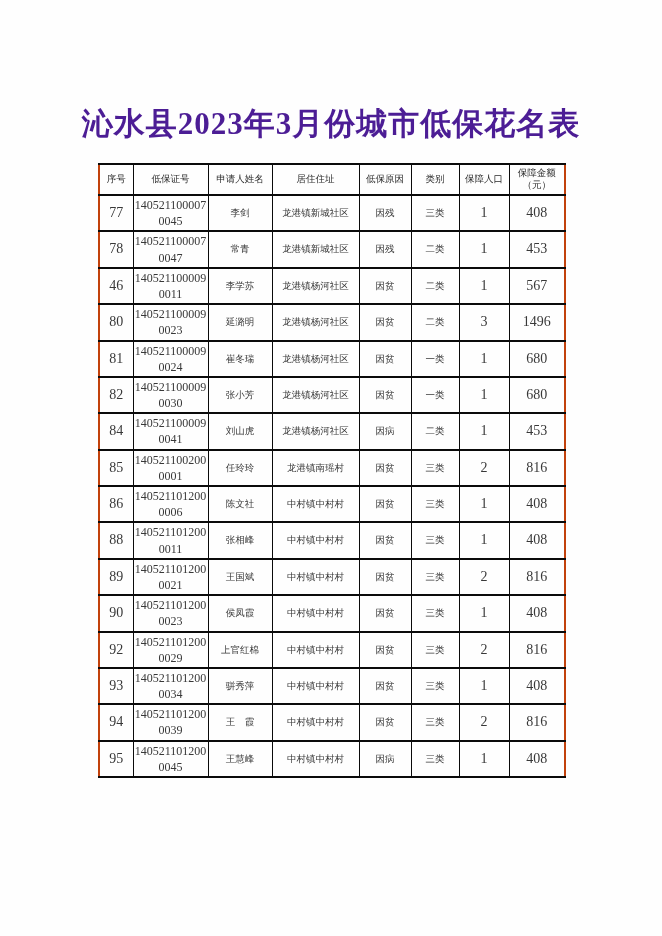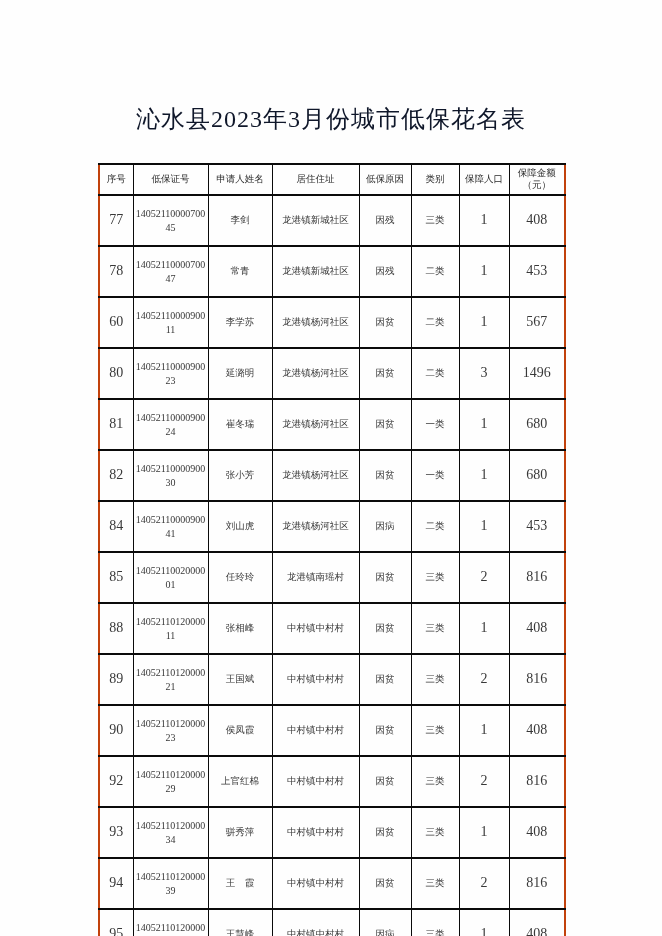--- a/index.html
+++ b/index.html
@@ -13,24 +13,24 @@
     position: relative;
     font-family: "Liberation Serif", "DejaVu Serif", serif;
     color: #2e2e2e;
   }
   .doc-title {
     position: absolute;
     top: 103px;
     left: 0;
     width: 100%;
     text-align: center;
-    font-size: 24px;
-    font-weight: normal;
+    font-size: 31px;
+    font-weight: bold;
     letter-spacing: 1px;
-    color: #0f172a;
+    color: #4c1d95;
     margin: 0;
   }
   table.roster {
     position: absolute;
     left: 98px;
     top: 163px;
     width: 466px;
     border-collapse: collapse;
     table-layout: fixed;
     border: 2px solid #c2410c;
@@ -51,24 +51,24 @@
     line-height: 1.25;
     color: #2a2a2a;
   }
   tbody td {
     height: 31px;
     font-size: 9.5px;
     line-height: 1.3;
     color: #383838;
   }
   td.cell-cert {
-    font-size: 10px;
+    font-size: 12px;
     word-break: break-all;
     line-height: 1.35;
-    padding: 9px 1px;
+    padding: 1px 1px;
   }
   td.cell-seq, td.cell-pop, td.cell-amt {
     font-size: 14px;
   }
   col.c-seq  { width: 34px; }
   col.c-cert { width: 75px; }
   col.c-name { width: 64px; }
   col.c-addr { width: 87px; }
   col.c-reas { width: 52px; }
   col.c-cat  { width: 48px; }
@@ -119,21 +119,21 @@
     <td class="cell-seq">78</td>
     <td class="cell-cert">1405211000070047</td>
     <td class="cell-name">常青</td>
     <td class="cell-addr">龙港镇新城社区</td>
     <td class="cell-reas">因残</td>
     <td class="cell-cat">二类</td>
     <td class="cell-pop">1</td>
     <td class="cell-amt">453</td>
   </tr>
         <tr>
-    <td class="cell-seq">60</td>
+    <td class="cell-seq">46</td>
     <td class="cell-cert">1405211000090011</td>
     <td class="cell-name">李学苏</td>
     <td class="cell-addr">龙港镇杨河社区</td>
     <td class="cell-reas">因贫</td>
     <td class="cell-cat">二类</td>
     <td class="cell-pop">1</td>
     <td class="cell-amt">567</td>
   </tr>
         <tr>
     <td class="cell-seq">80</td>
@@ -177,20 +177,30 @@
   </tr>
         <tr>
     <td class="cell-seq">85</td>
     <td class="cell-cert">1405211002000001</td>
     <td class="cell-name">任玲玲</td>
     <td class="cell-addr">龙港镇南瑶村</td>
     <td class="cell-reas">因贫</td>
     <td class="cell-cat">三类</td>
     <td class="cell-pop">2</td>
     <td class="cell-amt">816</td>
+  </tr>
+        <tr>
+    <td class="cell-seq">86</td>
+    <td class="cell-cert">1405211012000006</td>
+    <td class="cell-name">陈文社</td>
+    <td class="cell-addr">中村镇中村村</td>
+    <td class="cell-reas">因贫</td>
+    <td class="cell-cat">三类</td>
+    <td class="cell-pop">1</td>
+    <td class="cell-amt">408</td>
   </tr>
         <tr>
     <td class="cell-seq">88</td>
     <td class="cell-cert">1405211012000011</td>
     <td class="cell-name">张相峰</td>
     <td class="cell-addr">中村镇中村村</td>
     <td class="cell-reas">因贫</td>
     <td class="cell-cat">三类</td>
     <td class="cell-pop">1</td>
     <td class="cell-amt">408</td>

